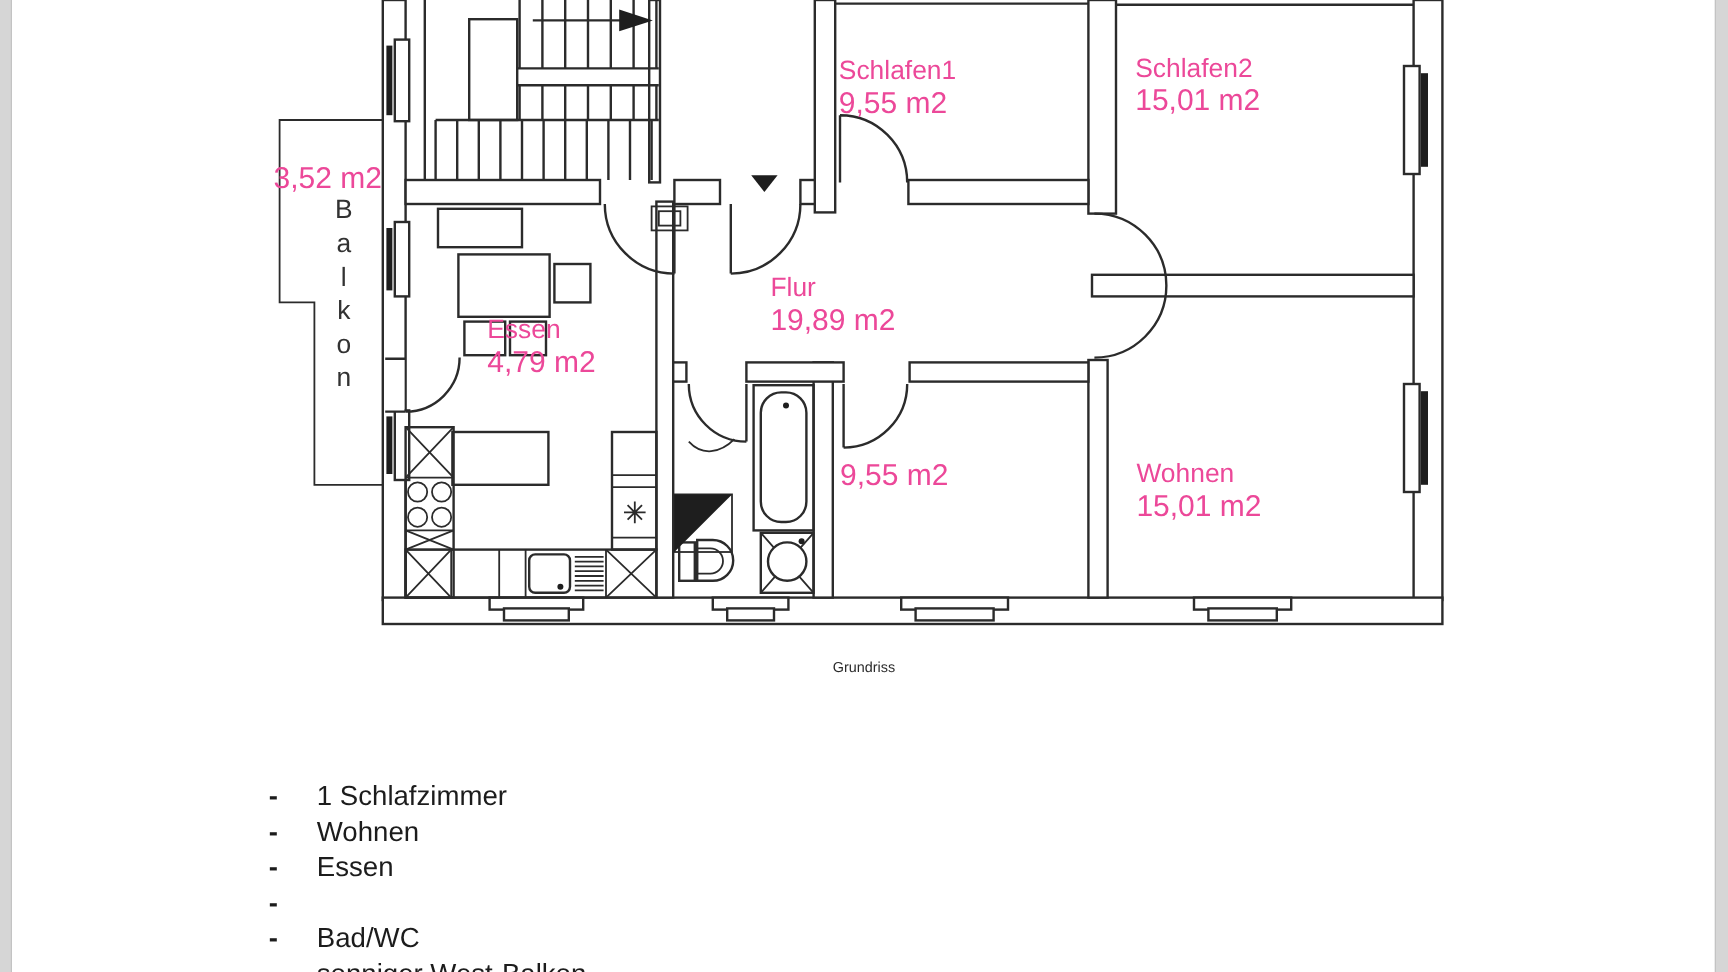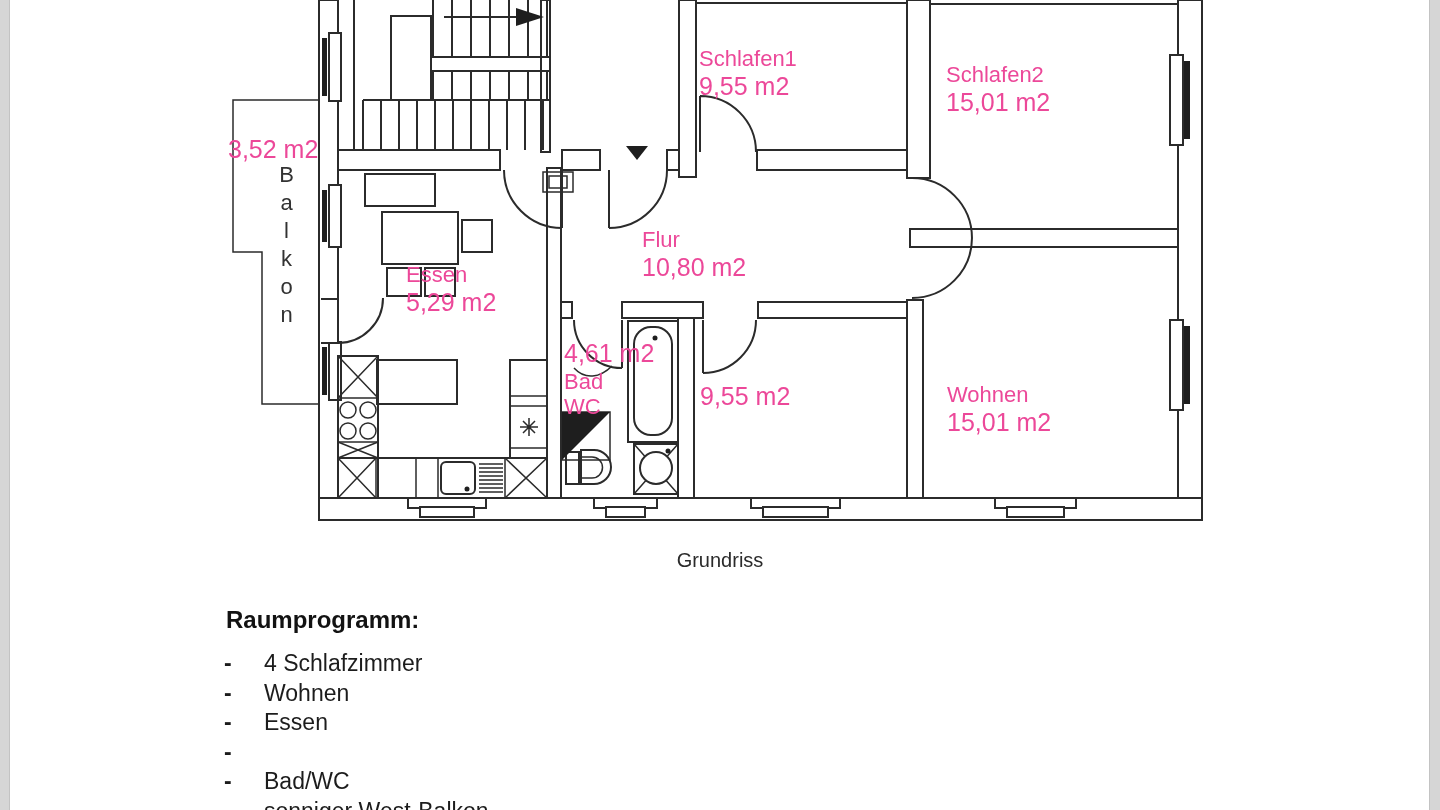--- a/index.html
+++ b/index.html
@@ -16,21 +16,21 @@
   .ln15{fill:none;stroke:#2b2b2b;stroke-width:1.5;}
   .blk{fill:#1e1e1e;stroke:none;}
   .gap{fill:#ffffff;stroke:none;}
   .lbl{position:absolute;text-align:left;line-height:1.18;color:#ec4899;}
   .room-name{font-size:22px;}
   .room-area{font-size:25px;}
   .vert{
     position:absolute;writing-mode:vertical-lr;text-orientation:upright;
     letter-spacing:3px;font-size:22px;color:#323232;
   }
-  .caption{position:absolute;left:0;top:549px;width:100%;text-align:center;font-size:20px;color:#2b2b2b;}
+  .caption{position:absolute;left:0;top:549px;width:100%;text-align:center;font-size:12px;color:#2b2b2b;}
   .heading{position:absolute;left:226px;top:606px;font-size:24px;font-weight:700;color:#121212;}
   .list{position:absolute;left:224px;top:650px;width:600px;}
   .row{display:flex;height:29.5px;font-size:23px;color:#1c1c1c;align-items:flex-start;}
   .bullet{width:40px;font-weight:700;}
 </style>
 </head>
 <body>
 
 <div class="page">
   <div class="edge edge-left"></div>
@@ -171,54 +171,48 @@
         <polygon class="blk" points="562,412 610,412 562,460"></polygon>
       </g>
       <path class="ln15" d="M574 368 C585 380 600 378 612 366"></path>
     </g>
   </svg>
 
   <div class="lbl" style="left:699px;top:46px;width:200px">
     <div class="room-name">Schlafen1</div>
     <div class="room-area">9,55 m2</div>
   </div>
-  <div class="lbl" style="left:946px;top:62px;width:200px">
+  <div class="lbl" style="left:946px;top:44px;width:200px">
     <div class="room-name">Schlafen2</div>
     <div class="room-area">15,01 m2</div>
   </div>
   <div class="lbl" style="left:642px;top:227px;width:200px">
     <div class="room-name">Flur</div>
-    <div class="room-area">10,80 m2</div>
+    <div class="room-area">19,89 m2</div>
   </div>
   <div class="lbl" style="left:406px;top:262px;width:200px">
     <div class="room-name">Essen</div>
-    <div class="room-area">5,29 m2</div>
-  </div>
-  <div class="lbl" style="left:564px;top:339px;width:100px">
-    <div class="room-area">4,61 m2</div>
-    <div class="room-name">Bad</div>
-    <div class="room-name">WC</div>
+    <div class="room-area">4,79 m2</div>
   </div>
   <div class="lbl" style="left:700px;top:382px;width:200px">
     <div class="room-area">9,55 m2</div>
   </div>
   <div class="lbl" style="left:947px;top:382px;width:200px">
     <div class="room-name">Wohnen</div>
     <div class="room-area">15,01 m2</div>
   </div>
   <div class="lbl room-area" style="left:228px;top:135px;width:96px">3,52 m2</div>
   <div class="vert" style="left:273px;top:162px;height:155px">Balkon</div>
 
   <div class="caption">Grundriss</div>
-  <div class="heading">Raumprogramm:</div>
 
   <div class="list">
     <div class="row">
       <span class="bullet">-</span>
-      <span>4 Schlafzimmer</span>
+      <span>1 Schlafzimmer</span>
     </div>
     <div class="row">
       <span class="bullet">-</span>
       <span>Wohnen</span>
     </div>
     <div class="row">
       <span class="bullet">-</span>
       <span>Essen</span>
     </div>
     <div class="row">

